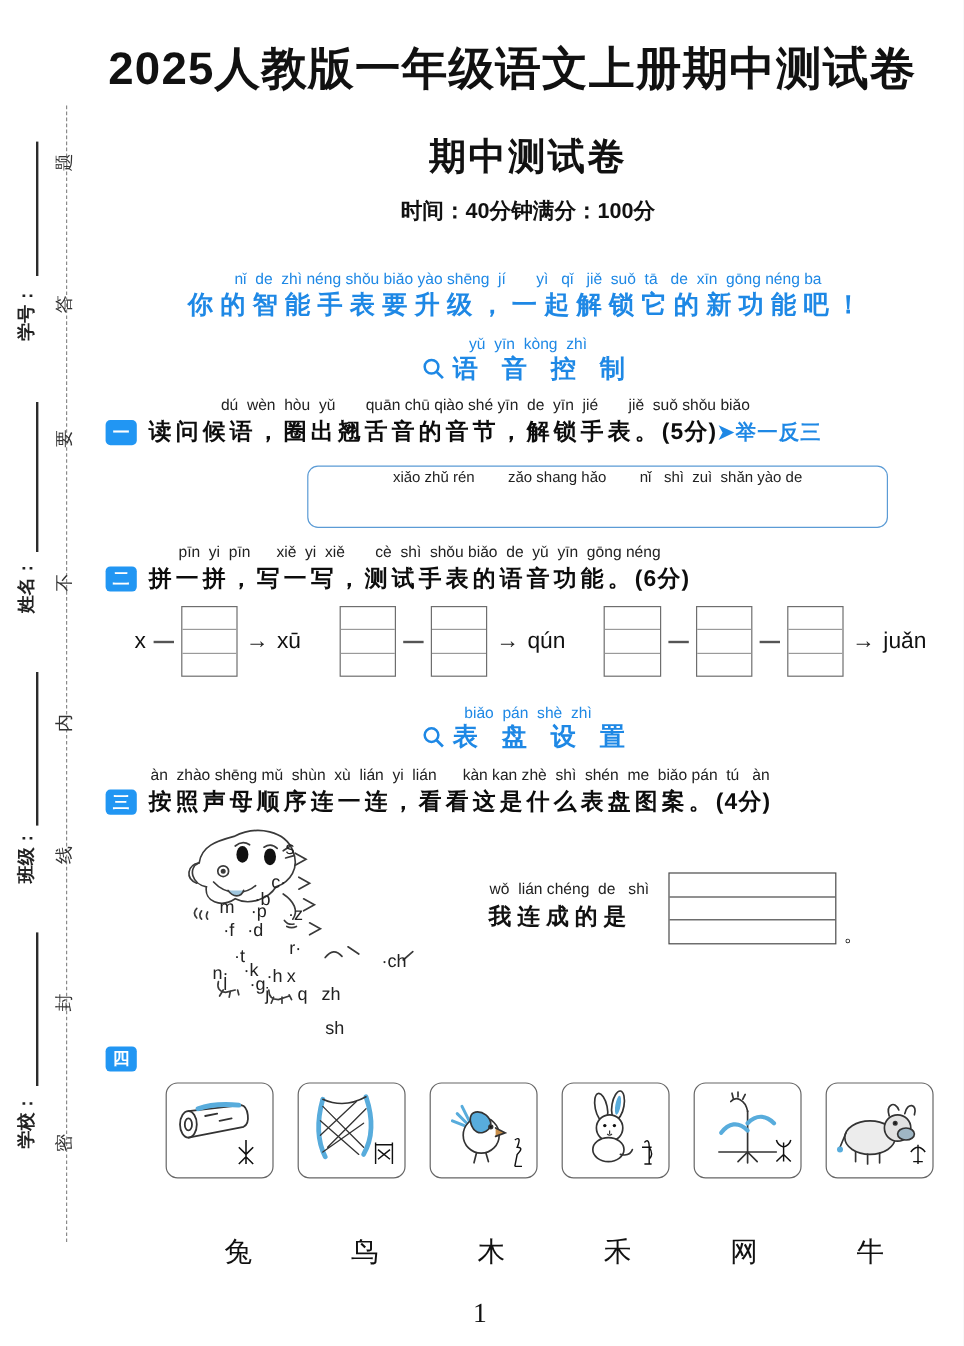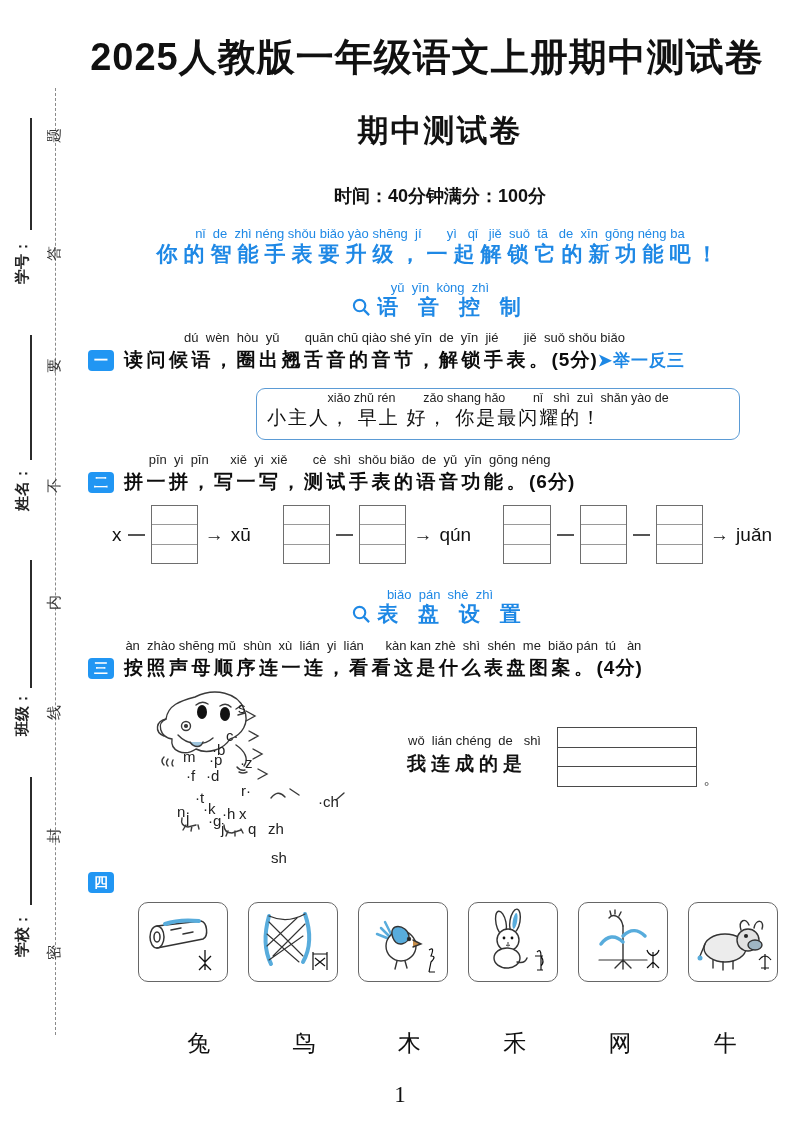--- a/index.html
+++ b/index.html
@@ -8,21 +8,21 @@
   .abs{position:absolute;}
   
   .seal-dash{position:absolute;left:55px;top:88px;height:947px;border-left:1px dashed #8a8a8a;}
   .seal-char{position:absolute;font-size:15px;color:#333;transform:rotate(-90deg);width:16px;text-align:center;}
   .field-line{position:absolute;left:30px;width:2px;background:#2b2b2b;}
   .field-label{position:absolute;width:70px;text-align:center;font-size:15px;font-weight:bold;color:#222;
                transform:rotate(-90deg);}
   
   .title{left:62px;top:32px;width:730px;text-align:center;font-size:38px;font-weight:bold;letter-spacing:1px;}
   .subtitle{left:90px;top:110px;width:700px;text-align:center;font-size:31px;font-weight:bold;letter-spacing:2px;}
-  .meta{left:90px;top:184px;width:700px;display:flex;justify-content:center;
+  .meta{left:90px;top:164px;width:700px;display:flex;justify-content:center;
         font-size:18px;font-weight:bold;}
   
   .py{font-family:"Liberation Sans",sans-serif;white-space:pre;font-size:13px;color:#222;text-align:center;}
   .blue{color:#1E88E5;}
   .center{text-align:center;width:700px;left:90px;}
   .intro-text{font-size:21px;font-weight:bold;letter-spacing:6px;color:#1E88E5;}
   .sec-title{font-size:21px;font-weight:bold;letter-spacing:7px;color:#1E88E5;display:inline-flex;align-items:center;gap:6px;}
   .q{left:88px;width:712px;display:flex;align-items:flex-start;}
   .q .badge{flex:0 0 auto;width:26px;height:21px;margin-top:20px;background:#2196F3;border-radius:4px;
             color:#fff;font-size:14px;font-weight:bold;display:flex;align-items:center;justify-content:center;}
@@ -112,21 +112,20 @@
 
   <div class="abs q" style="top:330px">
     <div class="badge">一</div>
     <div class="qbody">
       <div class="py">dú  wèn  hòu  yǔ       quān chū qiào shé yīn  de  yīn  jié       jiě  suǒ shǒu biǎo</div>
       <div class="qtext"><span>读问候语，圈出翘舌音的音节，解锁手表。</span><span class="score">(5分)</span><span class="extra">➤举一反三</span></div>
     </div>
   </div>
   <div class="abs q1box">
     <div class="py">xiǎo zhǔ rén        zǎo shang hǎo        nǐ   shì  zuì  shǎn yào de</div>
-    <div class="handtext">小主人， 早上 好， 你是最闪耀的！</div>
   </div>
 
   <div class="abs q" style="top:452px">
     <div class="badge">二</div>
     <div class="qbody">
       <div class="py">pīn  yi  pīn      xiě  yi  xiě       cè  shì  shǒu biǎo  de  yǔ  yīn  gōng néng</div>
       <div class="qtext"><span>拼一拼，写一写，测试手表的语音功能。</span><span class="score">(6分)</span></div>
     </div>
   </div>
 

